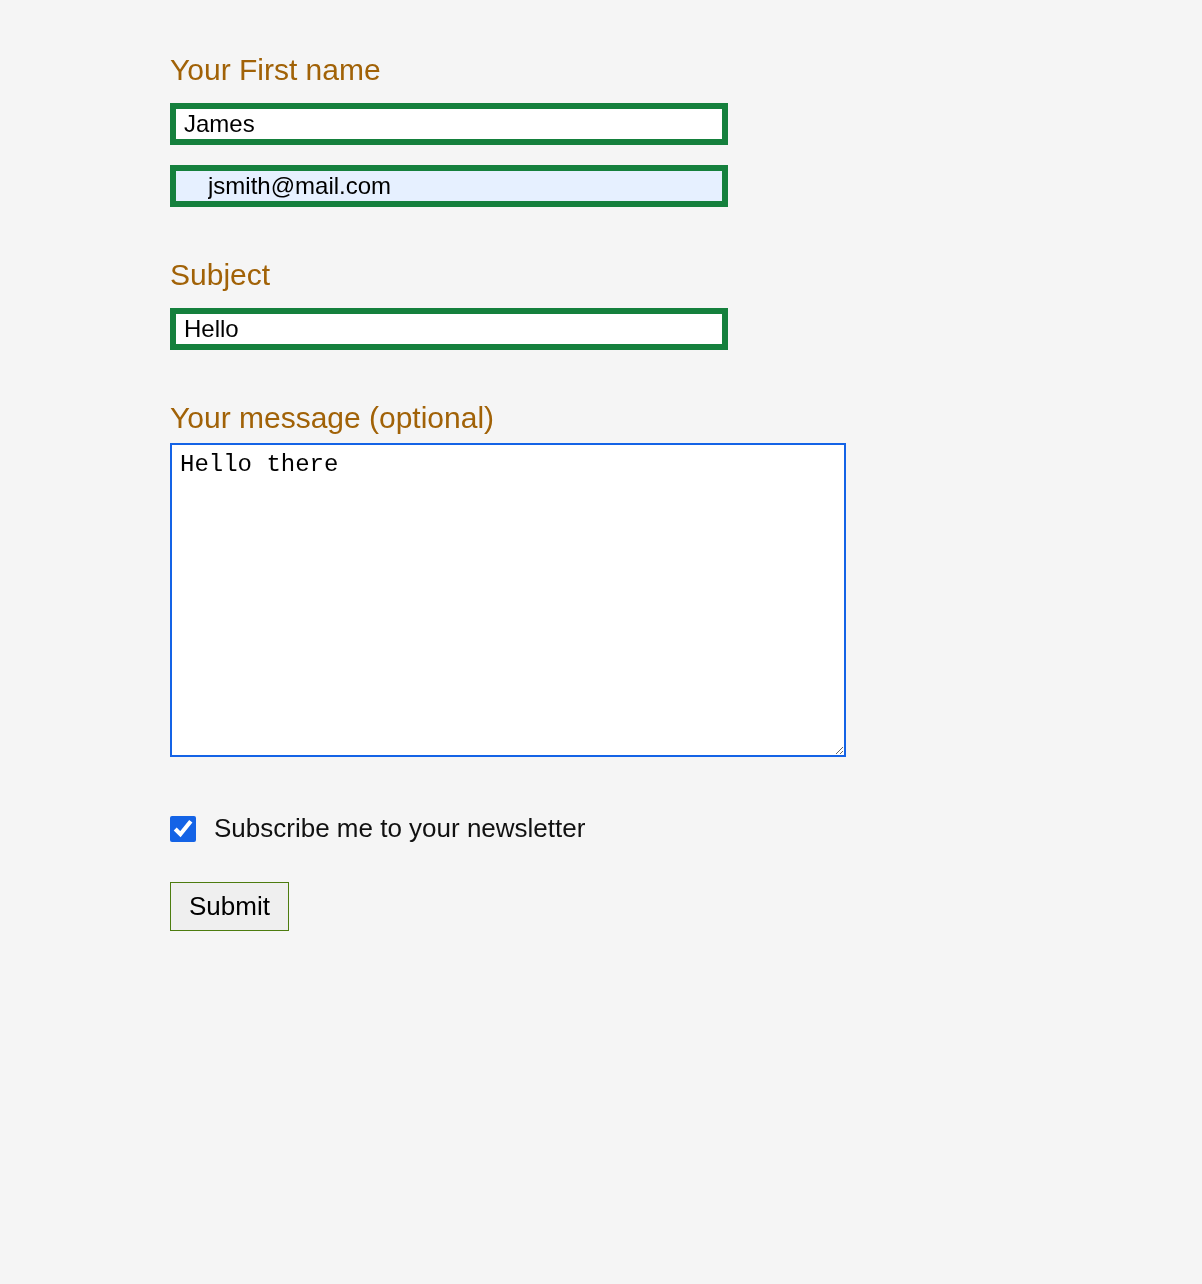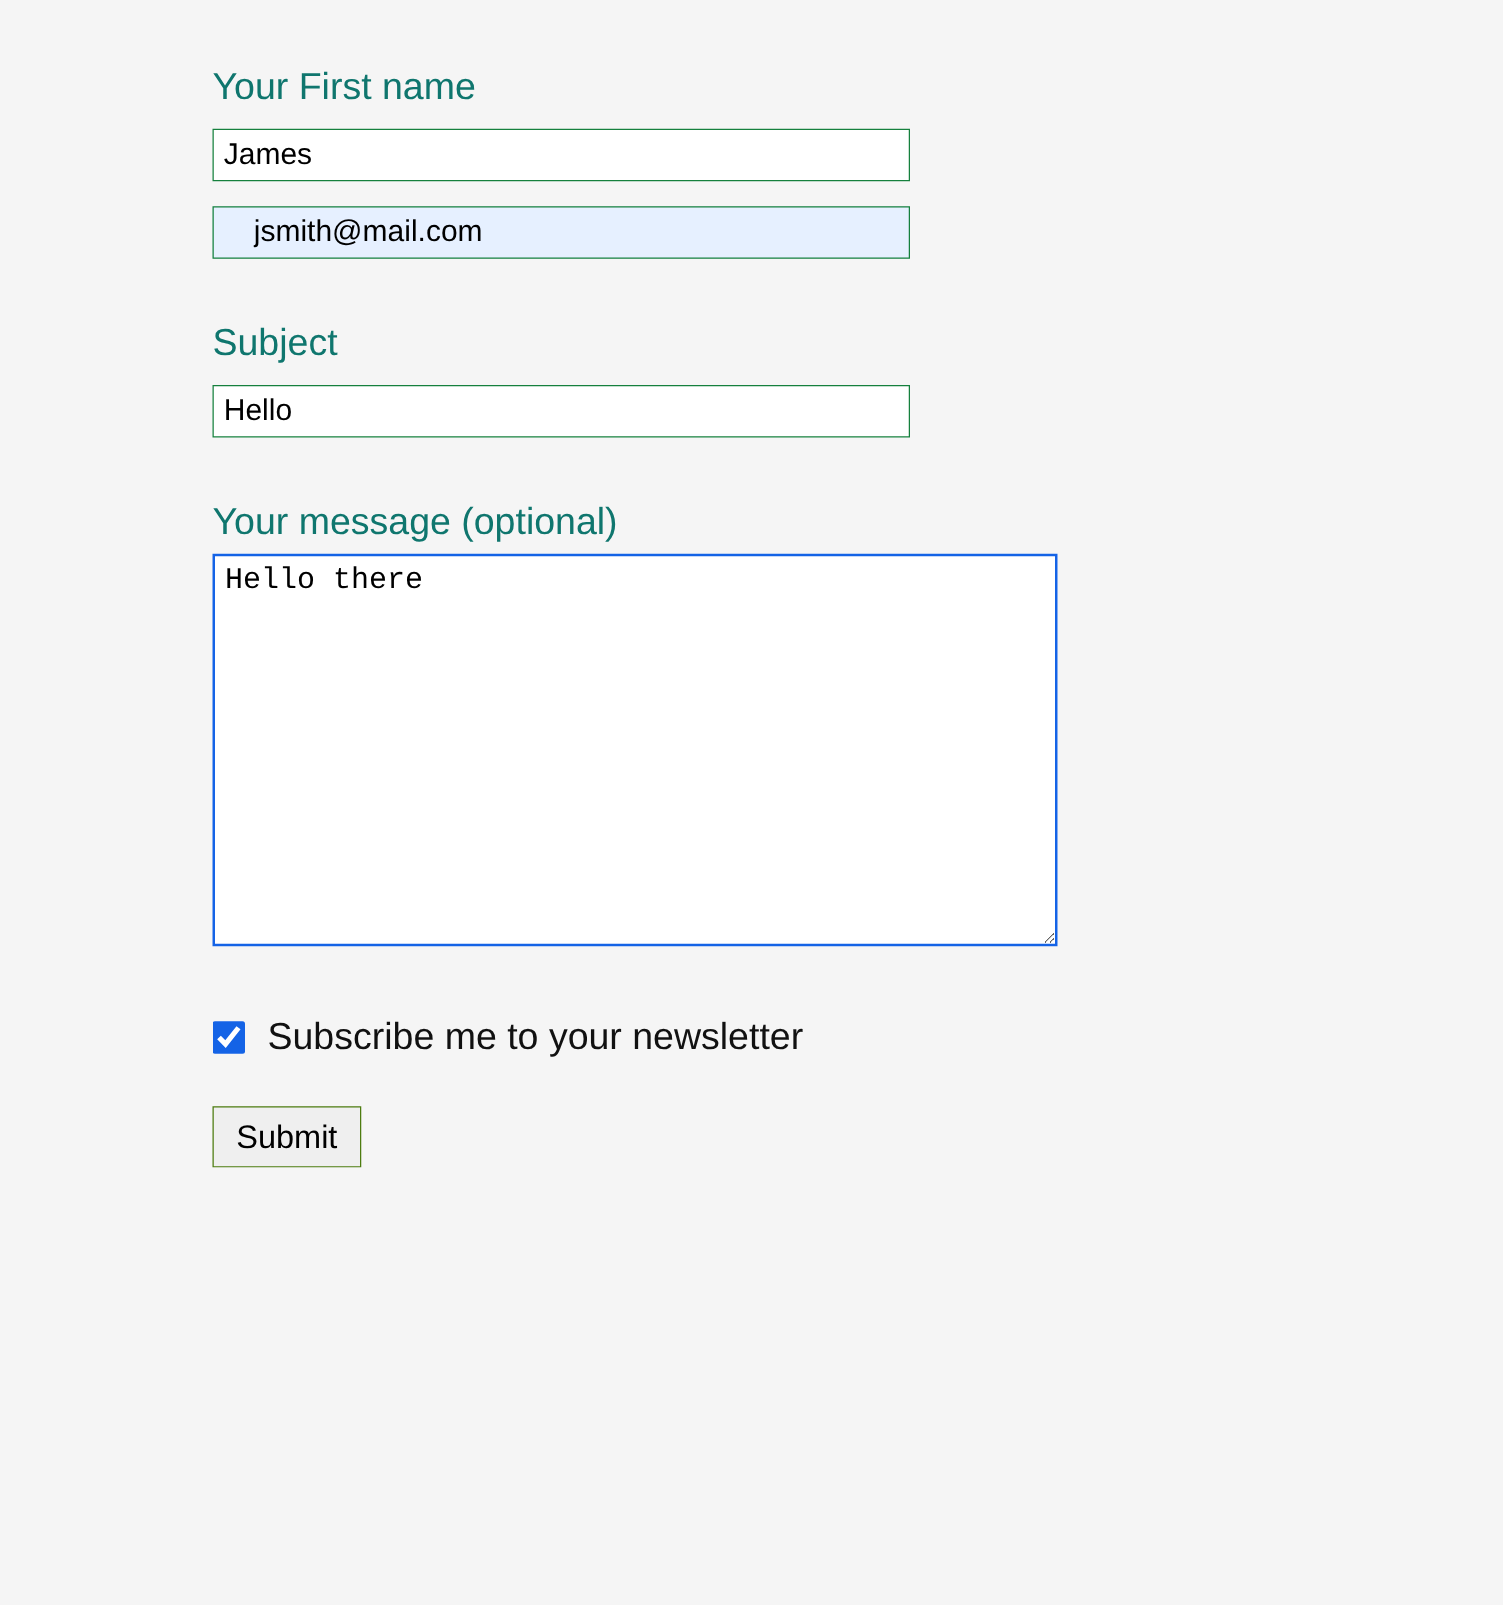--- a/index.html
+++ b/index.html
@@ -13,31 +13,31 @@
       font-size: 16px;
       color: #000;
     }
     .form-wrap {
       padding: 50px 0 0 170px;
       width: 900px;
     }
     .field-label {
       font-size: 30px;
       font-weight: 400;
-      color: #0f766e;
+      color: #a16207;
       margin: 0;
       line-height: 1.3;
     }
     .text-input {
       display: block;
       width: 558px;
       height: 42px;
       font-size: 24px;
       padding: 4px 8px;
-      border: 1px solid #15803d;
+      border: 6px solid #15803d;
       background: #fff;
       margin-top: 14px;
       margin-bottom: 20px;
       font-family: inherit;
       color: #000;
     }
     .text-input.email-autofill {
       background: #e6f0ff;
       padding-left: 32px;
     }
@@ -65,21 +65,21 @@
       margin-bottom: 38px;
     }
     .checkbox {
       width: 26px;
       height: 26px;
       accent-color: #1463e6;
       cursor: pointer;
       margin: 0;
     }
     .subscribe-label {
-      font-size: 30px;
+      font-size: 26px;
       color: #111;
     }
     .submit-btn {
       font-size: 26px;
       padding: 8px 18px;
       border: 1px solid #4d7c0f;
       background: #efefef;
       cursor: pointer;
       font-family: inherit;
       color: #000;

